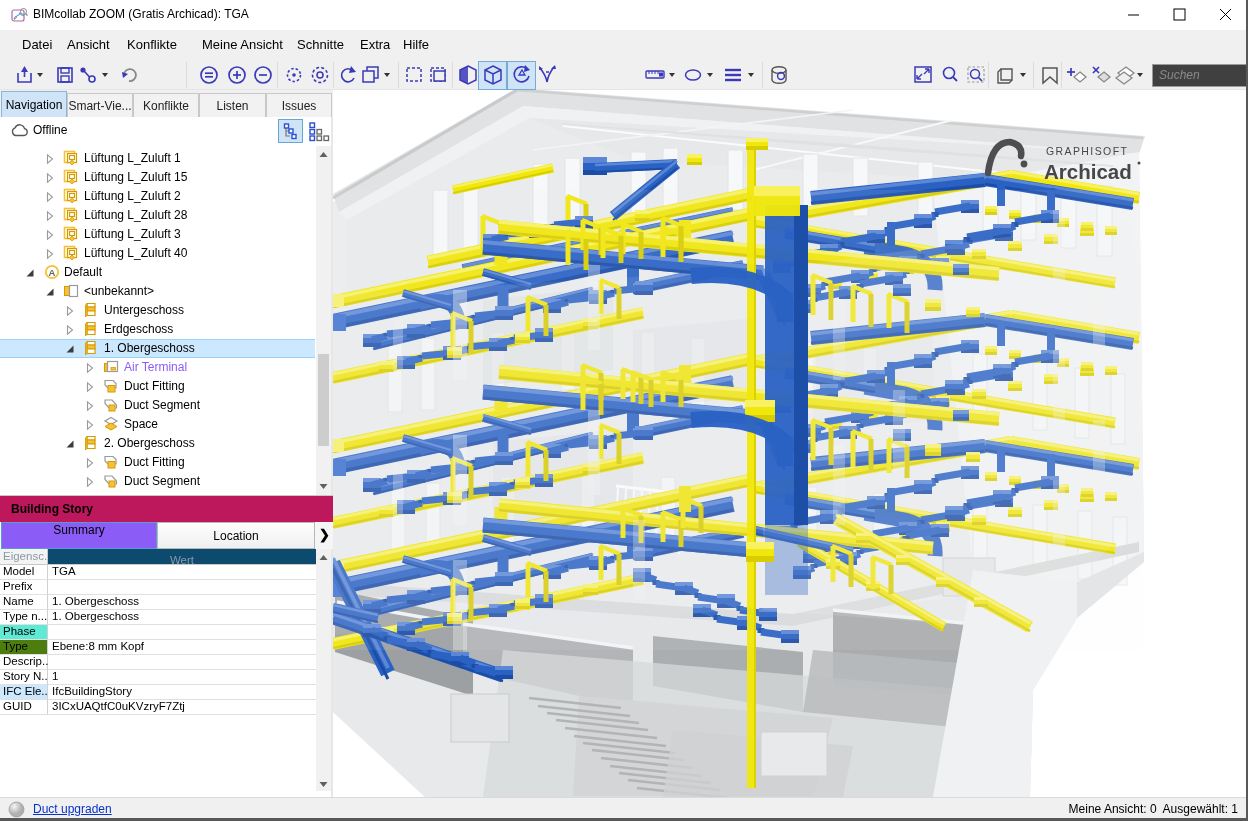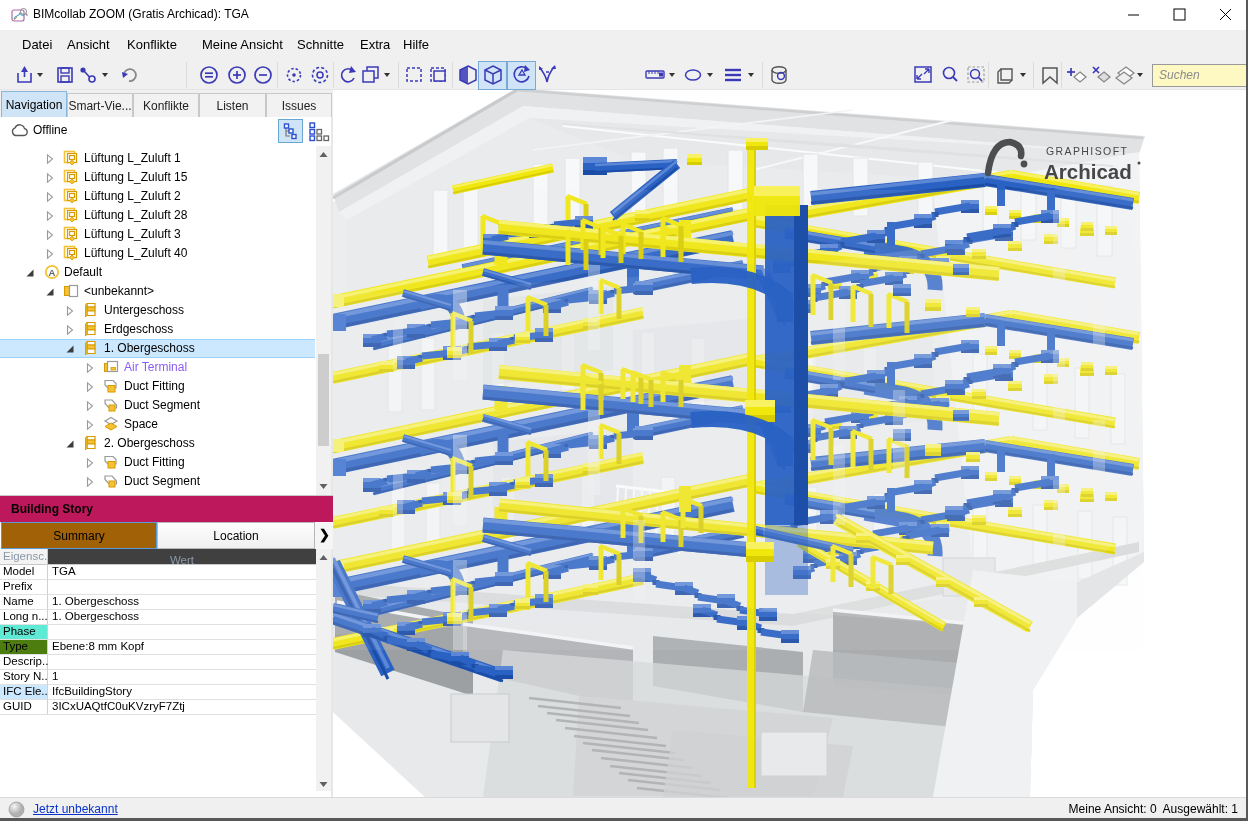--- a/index.html
+++ b/index.html
@@ -1367,21 +1367,21 @@
     <path d="M2 3 L8 9 M8 3 L2 9" stroke="#3a3ab8" stroke-width="1.7"></path>
     <path d="M13 8 L19 13 L13 18 L7 13 Z" fill="#ddd" stroke="#888" stroke-width="1.3"></path>
   </svg>
 <svg style="position:absolute;left:1114px;top:64px" width="22" height="22" viewBox="0 0 22 22">
     <path d="M12 3 L20 9 L12 15 L4 9 Z" fill="#fff" stroke="#888" stroke-width="1.3"></path>
     <path d="M10 8 L18 14 L10 20 L2 14 Z" fill="#eee" stroke="#888" stroke-width="1.3"></path>
   </svg>
 <svg style="position:absolute;left:1136px;top:64px" width="8" height="22" viewBox="0 0 8 22">
     <path d="M1 9 L7 9 L4 13 Z" fill="#333"></path>
   </svg>
-<div style="position:absolute;left:1152px;top:64px;width:96px;height:23px;background:#fef9c3;border:1px solid #9a9a9a;box-sizing:border-box">
+<div style="position:absolute;left:1152px;top:64px;width:96px;height:23px;background:#404040;border:1px solid #9a9a9a;box-sizing:border-box">
     <span style="position:absolute;left:6px;top:3px;font-style:italic;color:#8a8a8a;font-size:12px">Suchen</span>
   </div>
 <div style="position:absolute;left:0;top:90px;width:333px;height:27px;background:#f0f0f0">
     <div style="position:absolute;left:1px;top:1px;width:66px;height:26px;background:#cfe4f7;border:1px solid #8ab6d8;border-bottom:none;box-sizing:border-box;text-align:center;font-size:12px;padding-top:6px">Navigation</div>
     <div style="position:absolute;left:67px;top:3px;width:66px;height:24px;background:#f2f2f2;border:1px solid #c8c8c8;border-bottom:none;box-sizing:border-box;text-align:center;font-size:12px;padding-top:5px;color:#222">Smart-Vie...</div>
     <div style="position:absolute;left:133px;top:3px;width:66px;height:24px;background:#f2f2f2;border:1px solid #c8c8c8;border-bottom:none;box-sizing:border-box;text-align:center;font-size:12px;padding-top:5px;color:#222">Konflikte</div>
     <div style="position:absolute;left:199px;top:3px;width:67px;height:24px;background:#f2f2f2;border:1px solid #c8c8c8;border-bottom:none;box-sizing:border-box;text-align:center;font-size:12px;padding-top:5px;color:#222">Listen</div>
     <div style="position:absolute;left:266px;top:3px;width:66px;height:24px;background:#f2f2f2;border:1px solid #c8c8c8;border-bottom:none;box-sizing:border-box;text-align:center;font-size:12px;padding-top:5px;color:#222">Issues</div>
   </div>
 <div style="position:absolute;left:0;top:117px;width:333px;height:680px;background:#fff;border-right:2px solid #e7e7e7;box-sizing:border-box"></div>
@@ -1576,49 +1576,49 @@
 <svg style="position:absolute;left:316px;top:148px" width="15" height="14">
     <path d="M3.5 9 L7.5 4 L11.5 9 Z" fill="#606060"></path>
   </svg>
 <svg style="position:absolute;left:316px;top:479px" width="15" height="14">
     <path d="M3.5 5 L7.5 10 L11.5 5 Z" fill="#606060"></path>
   </svg>
 <div style="position:absolute;left:318px;top:354px;width:11px;height:92px;background:#cdcdcd"></div>
 <div style="position:absolute;left:0;top:495px;width:333px;height:27px;background:#be185d;border-top:1px solid #c8c8c8;box-sizing:border-box">
     <span style="position:absolute;left:11px;top:6px;font-size:12px;font-weight:bold">Building Story</span>
   </div>
-<div style="position:absolute;left:1px;top:522px;width:156px;height:27px;background:#a16207;border:1px solid #5b9bd5;box-sizing:border-box;text-align:center;font-size:12px;padding-top:6px">Summary</div>
+<div style="position:absolute;left:1px;top:522px;width:156px;height:27px;background:#8b5cf6;border:1px solid #5b9bd5;box-sizing:border-box;text-align:center;font-size:12px;">Summary</div>
 <div style="position:absolute;left:157px;top:522px;width:158px;height:27px;background:linear-gradient(#fdfdfd,#f0f0f0);border:1px solid #b8b8b8;box-sizing:border-box;text-align:center;font-size:12px;padding-top:6px">Location</div>
 <div style="position:absolute;left:315px;top:522px;width:18px;height:27px;background:#f5f5f5">
     <span style="position:absolute;left:4px;top:5px;font-size:13px;font-weight:bold">❯</span>
   </div>
 <div style="position:absolute;left:0;top:549px;width:48px;height:16px;background:#f3f3f3;border-bottom:1px solid #c8c8c8;border-right:1px solid #c8c8c8;box-sizing:border-box">
     <span style="position:absolute;left:3px;top:1px;font-size:11.5px;color:#8a98a8">Eigensc...</span>
   </div>
-<div style="position:absolute;left:48px;top:549px;width:268px;height:16px;background:#404040;border-bottom:1px solid #c8c8c8;box-sizing:border-box;text-align:center"><span style="font-size:11.5px;color:#8a98a8;position:relative;top:1px">Wert</span></div>
+<div style="position:absolute;left:48px;top:549px;width:268px;height:16px;background:#0c4a6e;border-bottom:1px solid #c8c8c8;box-sizing:border-box;text-align:center"><span style="font-size:11.5px;color:#8a98a8;position:relative;top:1px">Wert</span></div>
 <div style="position:absolute;left:0px;top:565px;width:48px;height:15px;background:#fff;border-bottom:1px solid #e0e0e0;border-right:1px solid #d0d0d0;box-sizing:border-box">
     <span style="position:absolute;left:3px;top:0px;font-size:11.5px;white-space:nowrap;overflow:hidden">Model</span>
   </div>
 <div style="position:absolute;left:48px;top:565px;width:268px;height:15px;background:#fff;border-bottom:1px solid #e0e0e0;box-sizing:border-box">
     <span style="position:absolute;left:4px;top:0px;font-size:11.5px;white-space:nowrap">TGA</span>
   </div>
 <div style="position:absolute;left:0px;top:580px;width:48px;height:15px;background:#fff;border-bottom:1px solid #e0e0e0;border-right:1px solid #d0d0d0;box-sizing:border-box">
     <span style="position:absolute;left:3px;top:0px;font-size:11.5px;white-space:nowrap;overflow:hidden">Prefix</span>
   </div>
 <div style="position:absolute;left:48px;top:580px;width:268px;height:15px;background:#fff;border-bottom:1px solid #e0e0e0;box-sizing:border-box">
     <span style="position:absolute;left:4px;top:0px;font-size:11.5px;white-space:nowrap"></span>
   </div>
 <div style="position:absolute;left:0px;top:595px;width:48px;height:15px;background:#fff;border-bottom:1px solid #e0e0e0;border-right:1px solid #d0d0d0;box-sizing:border-box">
     <span style="position:absolute;left:3px;top:0px;font-size:11.5px;white-space:nowrap;overflow:hidden">Name</span>
   </div>
 <div style="position:absolute;left:48px;top:595px;width:268px;height:15px;background:#fff;border-bottom:1px solid #e0e0e0;box-sizing:border-box">
     <span style="position:absolute;left:4px;top:0px;font-size:11.5px;white-space:nowrap">1. Obergeschoss</span>
   </div>
 <div style="position:absolute;left:0px;top:610px;width:48px;height:15px;background:#fff;border-bottom:1px solid #e0e0e0;border-right:1px solid #d0d0d0;box-sizing:border-box">
-    <span style="position:absolute;left:3px;top:0px;font-size:11.5px;white-space:nowrap;overflow:hidden">Long n...</span>
+    <span style="position:absolute;left:3px;top:0px;font-size:11.5px;white-space:nowrap;overflow:hidden">Type n...</span>
   </div>
 <div style="position:absolute;left:48px;top:610px;width:268px;height:15px;background:#fff;border-bottom:1px solid #e0e0e0;box-sizing:border-box">
     <span style="position:absolute;left:4px;top:0px;font-size:11.5px;white-space:nowrap">1. Obergeschoss</span>
   </div>
 <div style="position:absolute;left:0px;top:625px;width:48px;height:15px;background:#5eead4;border-bottom:1px solid #e0e0e0;border-right:1px solid #d0d0d0;box-sizing:border-box">
     <span style="position:absolute;left:3px;top:0px;font-size:11.5px;white-space:nowrap;overflow:hidden">Phase</span>
   </div>
 <div style="position:absolute;left:48px;top:625px;width:268px;height:15px;background:#fff;border-bottom:1px solid #e0e0e0;box-sizing:border-box">
     <span style="position:absolute;left:4px;top:0px;font-size:11.5px;white-space:nowrap"></span>
   </div>
@@ -1662,14 +1662,14 @@
 <div style="position:absolute;left:0;top:797px;width:1248px;height:24px;background:#f0f0f0;border-top:1px solid #dadada;box-sizing:border-box">
     <svg style="position:absolute;left:8px;top:3px" width="17" height="17">
       <defs>
         <radialGradient id="sg" cx="0.35" cy="0.3">
           <stop offset="0" stop-color="#f5f5f5"></stop>
           <stop offset="1" stop-color="#b0b0b0"></stop>
         </radialGradient>
       </defs>
       <circle cx="8.5" cy="8.5" r="7.5" fill="url(#sg)" stroke="#9a9a9a" stroke-width="0.8"></circle>
     </svg>
-    <span style="position:absolute;left:33px;top:4px;font-size:12px;color:#0733cc;text-decoration:underline">Jetzt unbekannt</span>
+    <span style="position:absolute;left:33px;top:4px;font-size:12px;color:#0733cc;text-decoration:underline">Duct upgraden</span>
     <span style="position:absolute;right:10px;top:4px;font-size:12px;color:#000">Meine Ansicht: 0&nbsp; Ausgewählt: 1</span>
   </div>
 </body></html>

